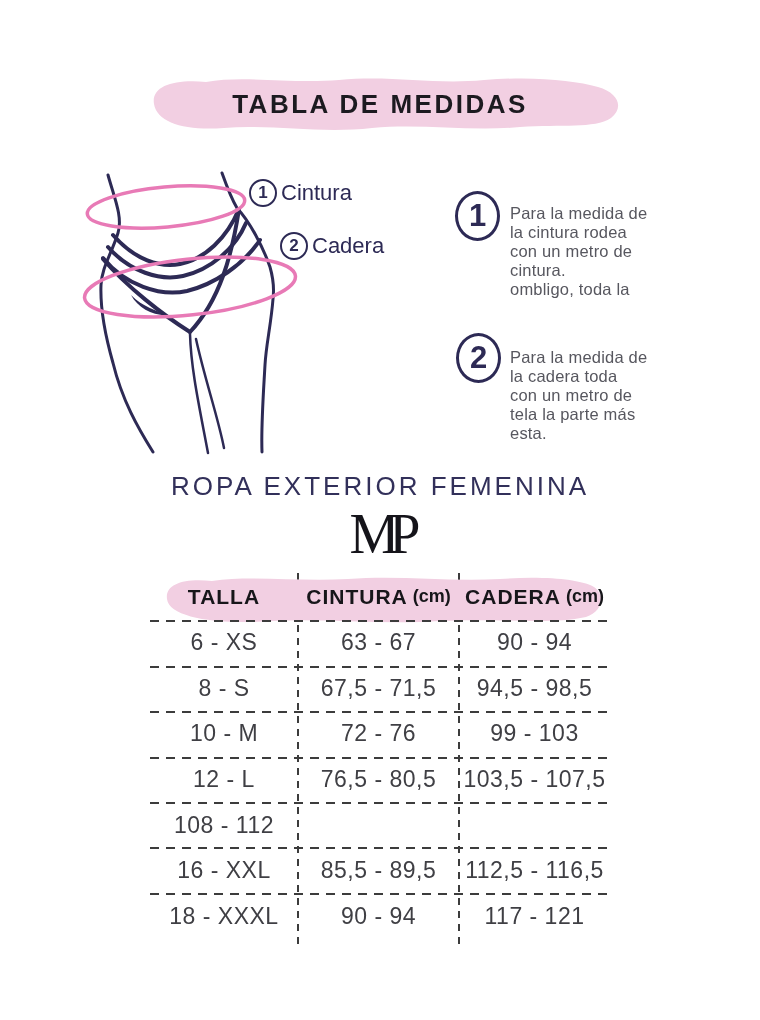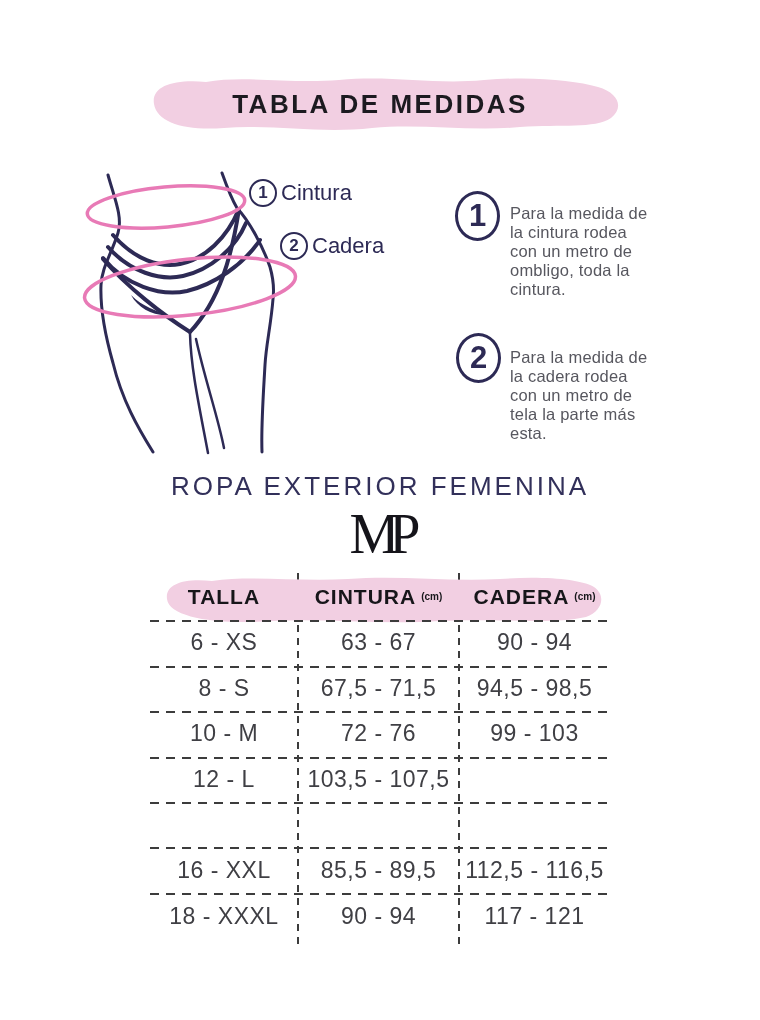--- a/index.html
+++ b/index.html
@@ -65,21 +65,21 @@
   .vline-2 { left:308px; }
   .table-blob { position:absolute; left:-2px; top:0; width:462px; height:50px; z-index:1; }
   .thead {
     position:absolute; left:0; top:0; width:460px; height:47px; z-index:2;
     display:grid; grid-template-columns:148px 161px 151px;
   }
   .th {
     display:flex; align-items:center; justify-content:center;
     font-weight:bold; font-size:21px; letter-spacing:1px; color:#17161a;
   }
-  .th .unit { font-size:10px; margin-left:5px; letter-spacing:0; }
+  .th .unit { font-size:18px; margin-left:5px; letter-spacing:0; }
   .hline {
     position:absolute; left:0; width:460px; height:2px; z-index:1;
     background-image:repeating-linear-gradient(to right, #3c3c3c 0 9px, transparent 9px 16px);
   }
   .hl-0 { top:47px; } .hl-1 { top:93px; } .hl-2 { top:138px; } .hl-3 { top:184px; }
   .hl-4 { top:229px; } .hl-5 { top:274px; } .hl-6 { top:320px; }
   .rows {
     position:absolute; left:0; top:47px; width:460px; height:319px; z-index:2;
     display:flex; flex-direction:column;
   }
@@ -131,28 +131,28 @@
   <div class="fig-label fig-label-2">
     <span class="fig-badge">2</span>
     <span class="fig-text">Cadera</span>
   </div>
 
   <div class="instr-badge instr-badge-1">1</div>
   <div class="instr-text instr-text-1">
     <div>Para la medida de</div>
     <div>la cintura rodea</div>
     <div>con un metro de</div>
+    <div>cintura.</div>
     <div>ombligo, toda la</div>
-    <div>cintura.</div>
   </div>
 
   <div class="instr-badge instr-badge-2">2</div>
   <div class="instr-text instr-text-2">
     <div>Para la medida de</div>
-    <div>la cadera rodea</div>
+    <div>la cadera toda</div>
     <div>con un metro de</div>
     <div>tela la parte más</div>
     <div>esta.</div>
   </div>
 
   <div class="section-title">ROPA EXTERIOR FEMENINA</div>
   <div class="logo">MP</div>
 
   <div class="size-table">
     <div class="vline vline-1"></div>
@@ -197,23 +197,25 @@
         <div class="td">67,5 - 71,5</div>
         <div class="td">94,5 - 98,5</div>
       </div>
       <div class="trow">
         <div class="td">10 - M</div>
         <div class="td">72 - 76</div>
         <div class="td">99 - 103</div>
       </div>
       <div class="trow">
         <div class="td">12 - L</div>
+        <div class="td">76,5 - 80,5</div>
         <div class="td">103,5 - 107,5</div>
       </div>
       <div class="trow">
+        <div class="td">108 - 112</div>
       </div>
       <div class="trow">
         <div class="td">16 - XXL</div>
         <div class="td">85,5 - 89,5</div>
         <div class="td">112,5 - 116,5</div>
       </div>
       <div class="trow">
         <div class="td">18 - XXXL</div>
         <div class="td">90 - 94</div>
         <div class="td">117 - 121</div>

